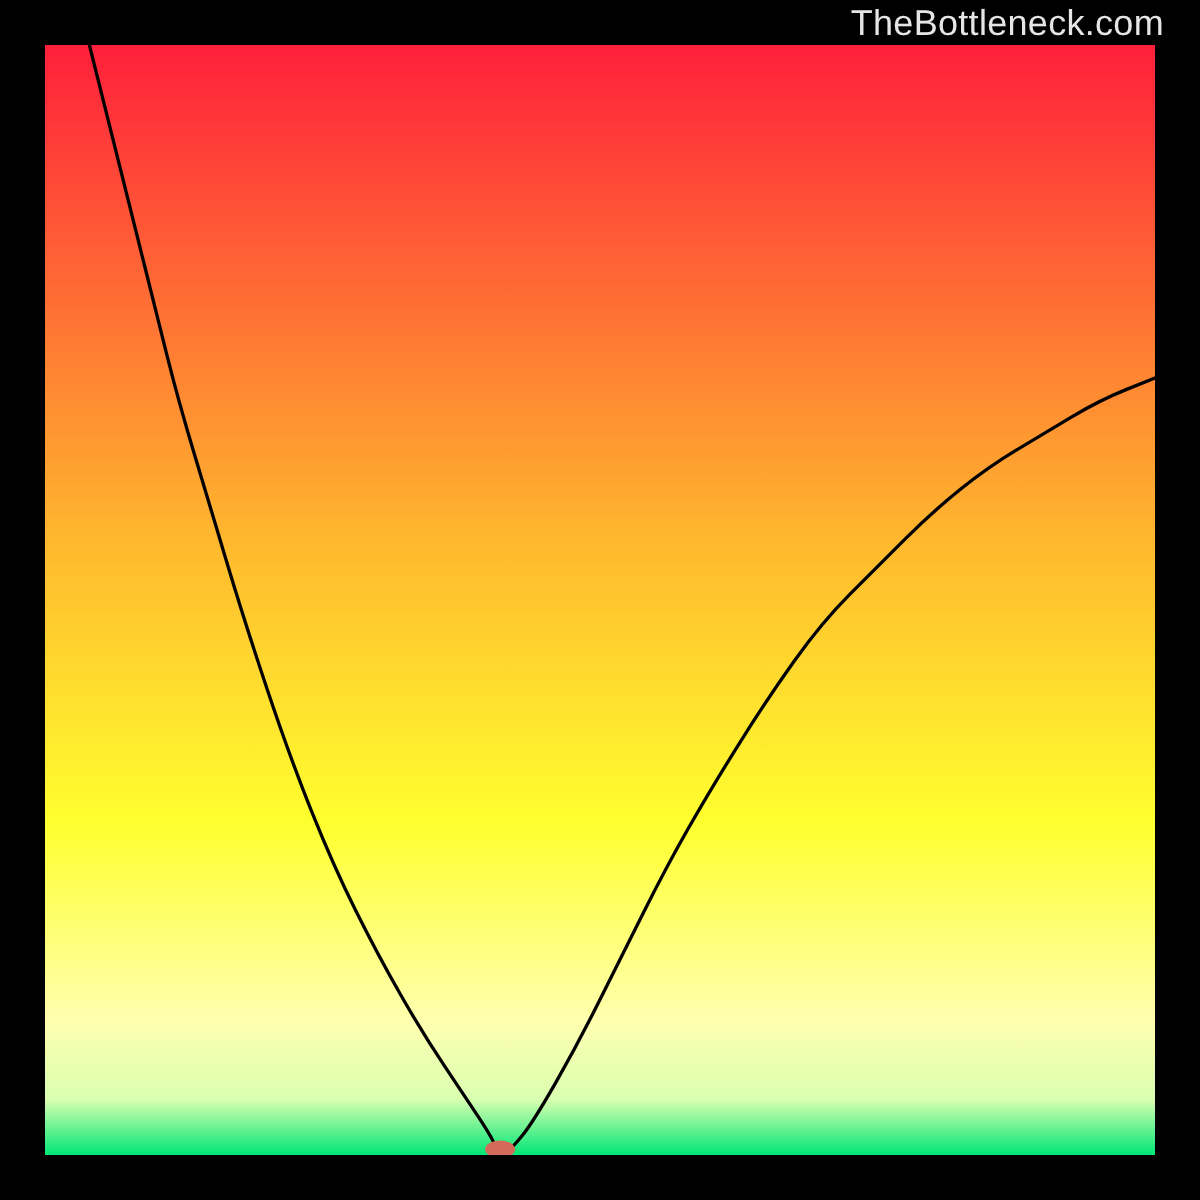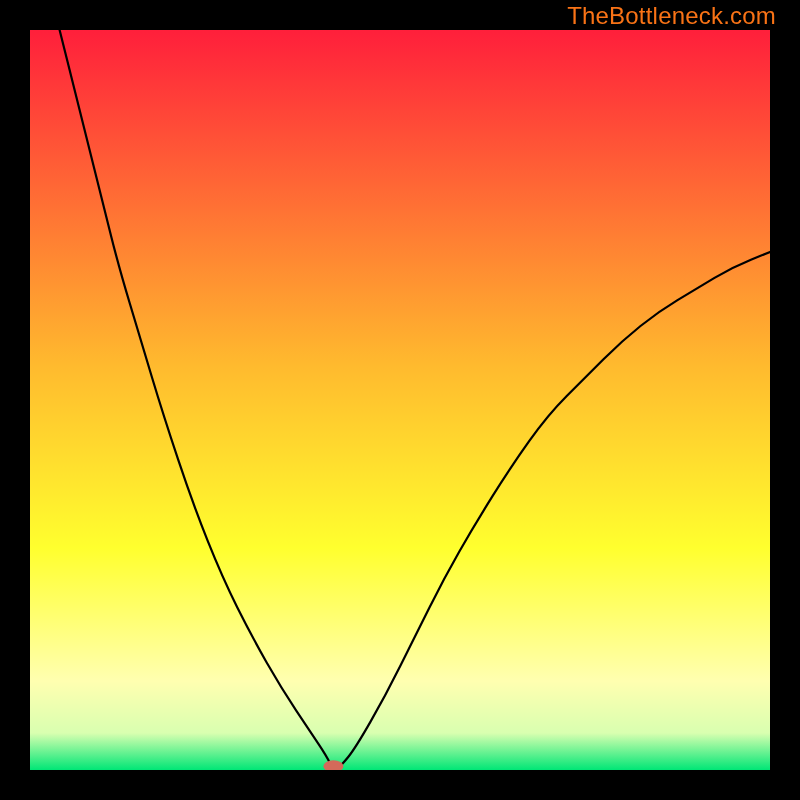--- a/index.html
+++ b/index.html
@@ -13,21 +13,21 @@
   .frame {
     position: relative;
     width: 800px;
     height: 800px;
     background: #000000;
   }
   .watermark {
     position: absolute;
     top: 2px;
     right: 24px;
-    color: #f97316;
+    color: #e5e5e5;
     font-size: 24px;
     font-weight: 400;
     letter-spacing: 0.2px;
     z-index: 10;
   }
   .plot-area {
     position: absolute;
     left: 30px;
     top: 30px;
     width: 740px;

